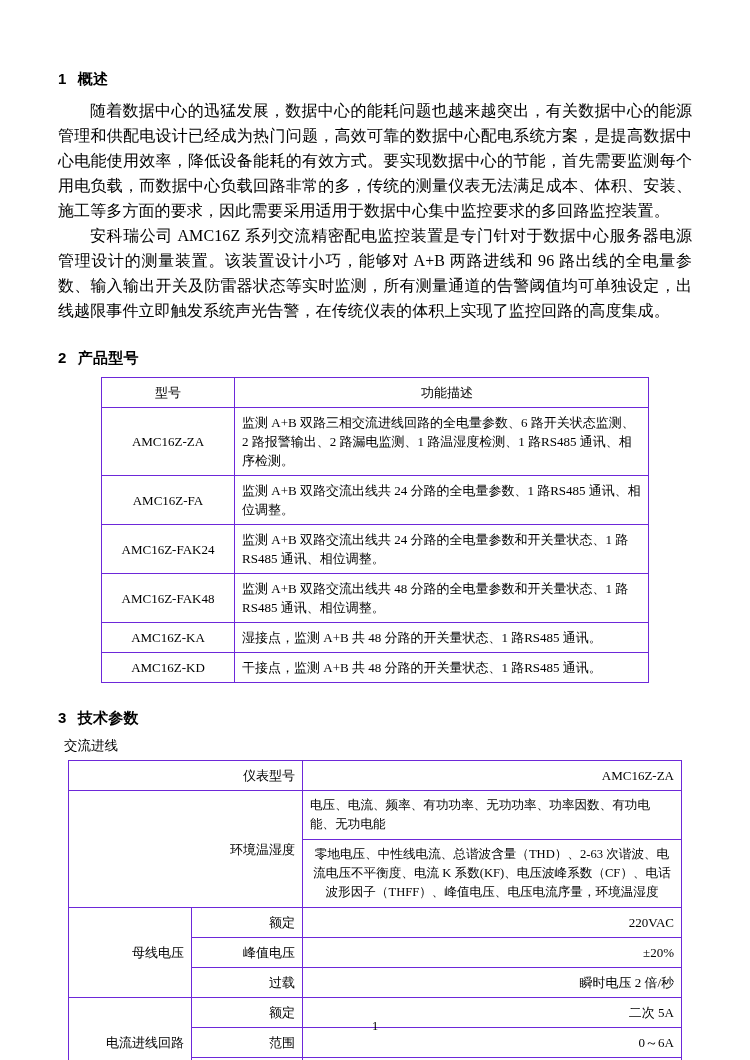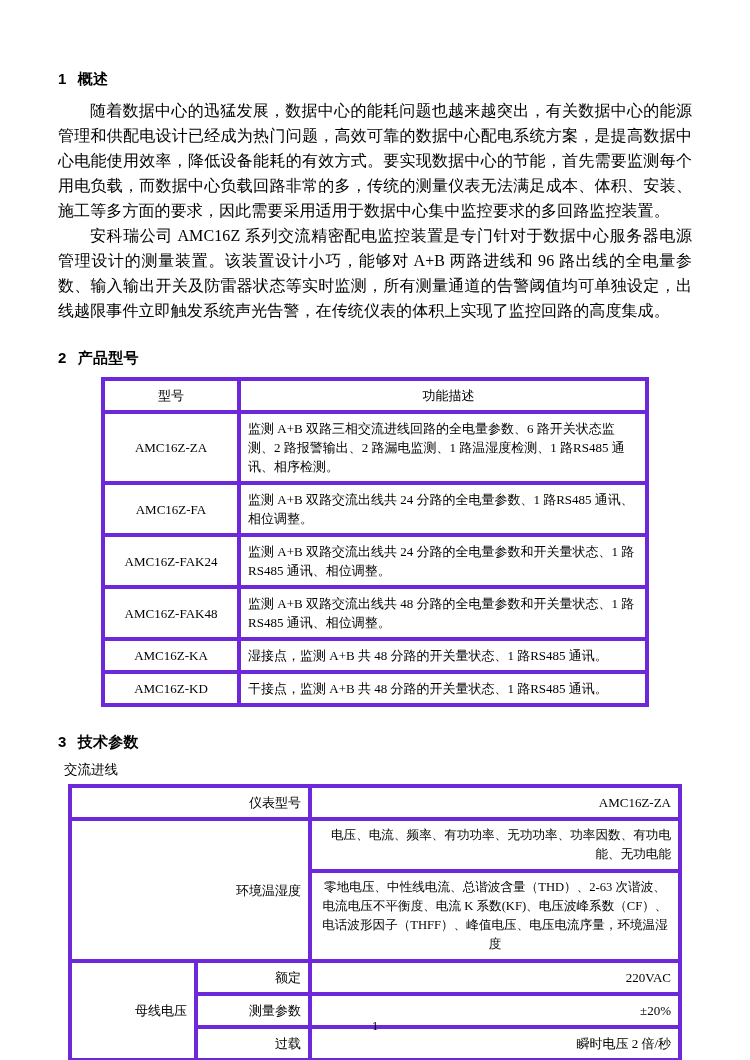--- a/index.html
+++ b/index.html
@@ -40,21 +40,21 @@
     letter-spacing: 0.1px;
   }
   .spacer-sec { height: 26px; }
   table.doc-table {
     border-collapse: collapse;
     margin: 0 auto;
     font-size: 13px;
     line-height: 19px;
   }
   table.doc-table td, table.doc-table th {
-    border: 4px solid #6d28d9;
+    border: 1px solid #6d28d9;
     padding: 5px 7px;
     vertical-align: middle;
     font-weight: normal;
   }
   
   #model-table {
     width: 548px;
     margin-top: 4px;
   }
   #model-table .col-model {
@@ -159,33 +159,33 @@
   <div class="sub-label">交流进线</div>
 
   <table class="doc-table" id="spec-table">
     <tbody>
       <tr>
         <td class="c1" colspan="2">仪表型号</td>
         <td>AMC16Z-ZA</td>
       </tr>
       <tr>
         <td class="c1" colspan="2" rowspan="2">环境温湿度</td>
-        <td class="left-al narrow-cell" style="text-align:right;">电压、电流、频率、有功功率、无功功率、功率因数、有功电能、无功电能</td>
+        <td class="left-al narrow-cell" style="text-align:left;">电压、电流、频率、有功功率、无功功率、功率因数、有功电能、无功电能</td>
       </tr>
       <tr>
         <td class="left-al narrow-cell">零地电压、中性线电流、总谐波含量（THD）、2-63 次谐波、电流电压不平衡度、电流 K 系数(KF)、电压波峰系数（CF）、电话波形因子（THFF）、峰值电压、电压电流序量，环境温湿度</td>
       </tr>
 
       <tr>
         <td class="c1" rowspan="3">母线电压</td>
         <td class="c2">额定</td>
         <td>220VAC</td>
       </tr>
       <tr>
-        <td class="c2">测量参数</td>
+        <td class="c2">峰值电压</td>
         <td>±20%</td>
       </tr>
       <tr>
         <td class="c2">过载</td>
         <td>瞬时电压 2 倍/秒</td>
       </tr>
 
       <tr>
         <td class="c1" rowspan="3">电流进线回路</td>
         <td class="c2">额定</td>

